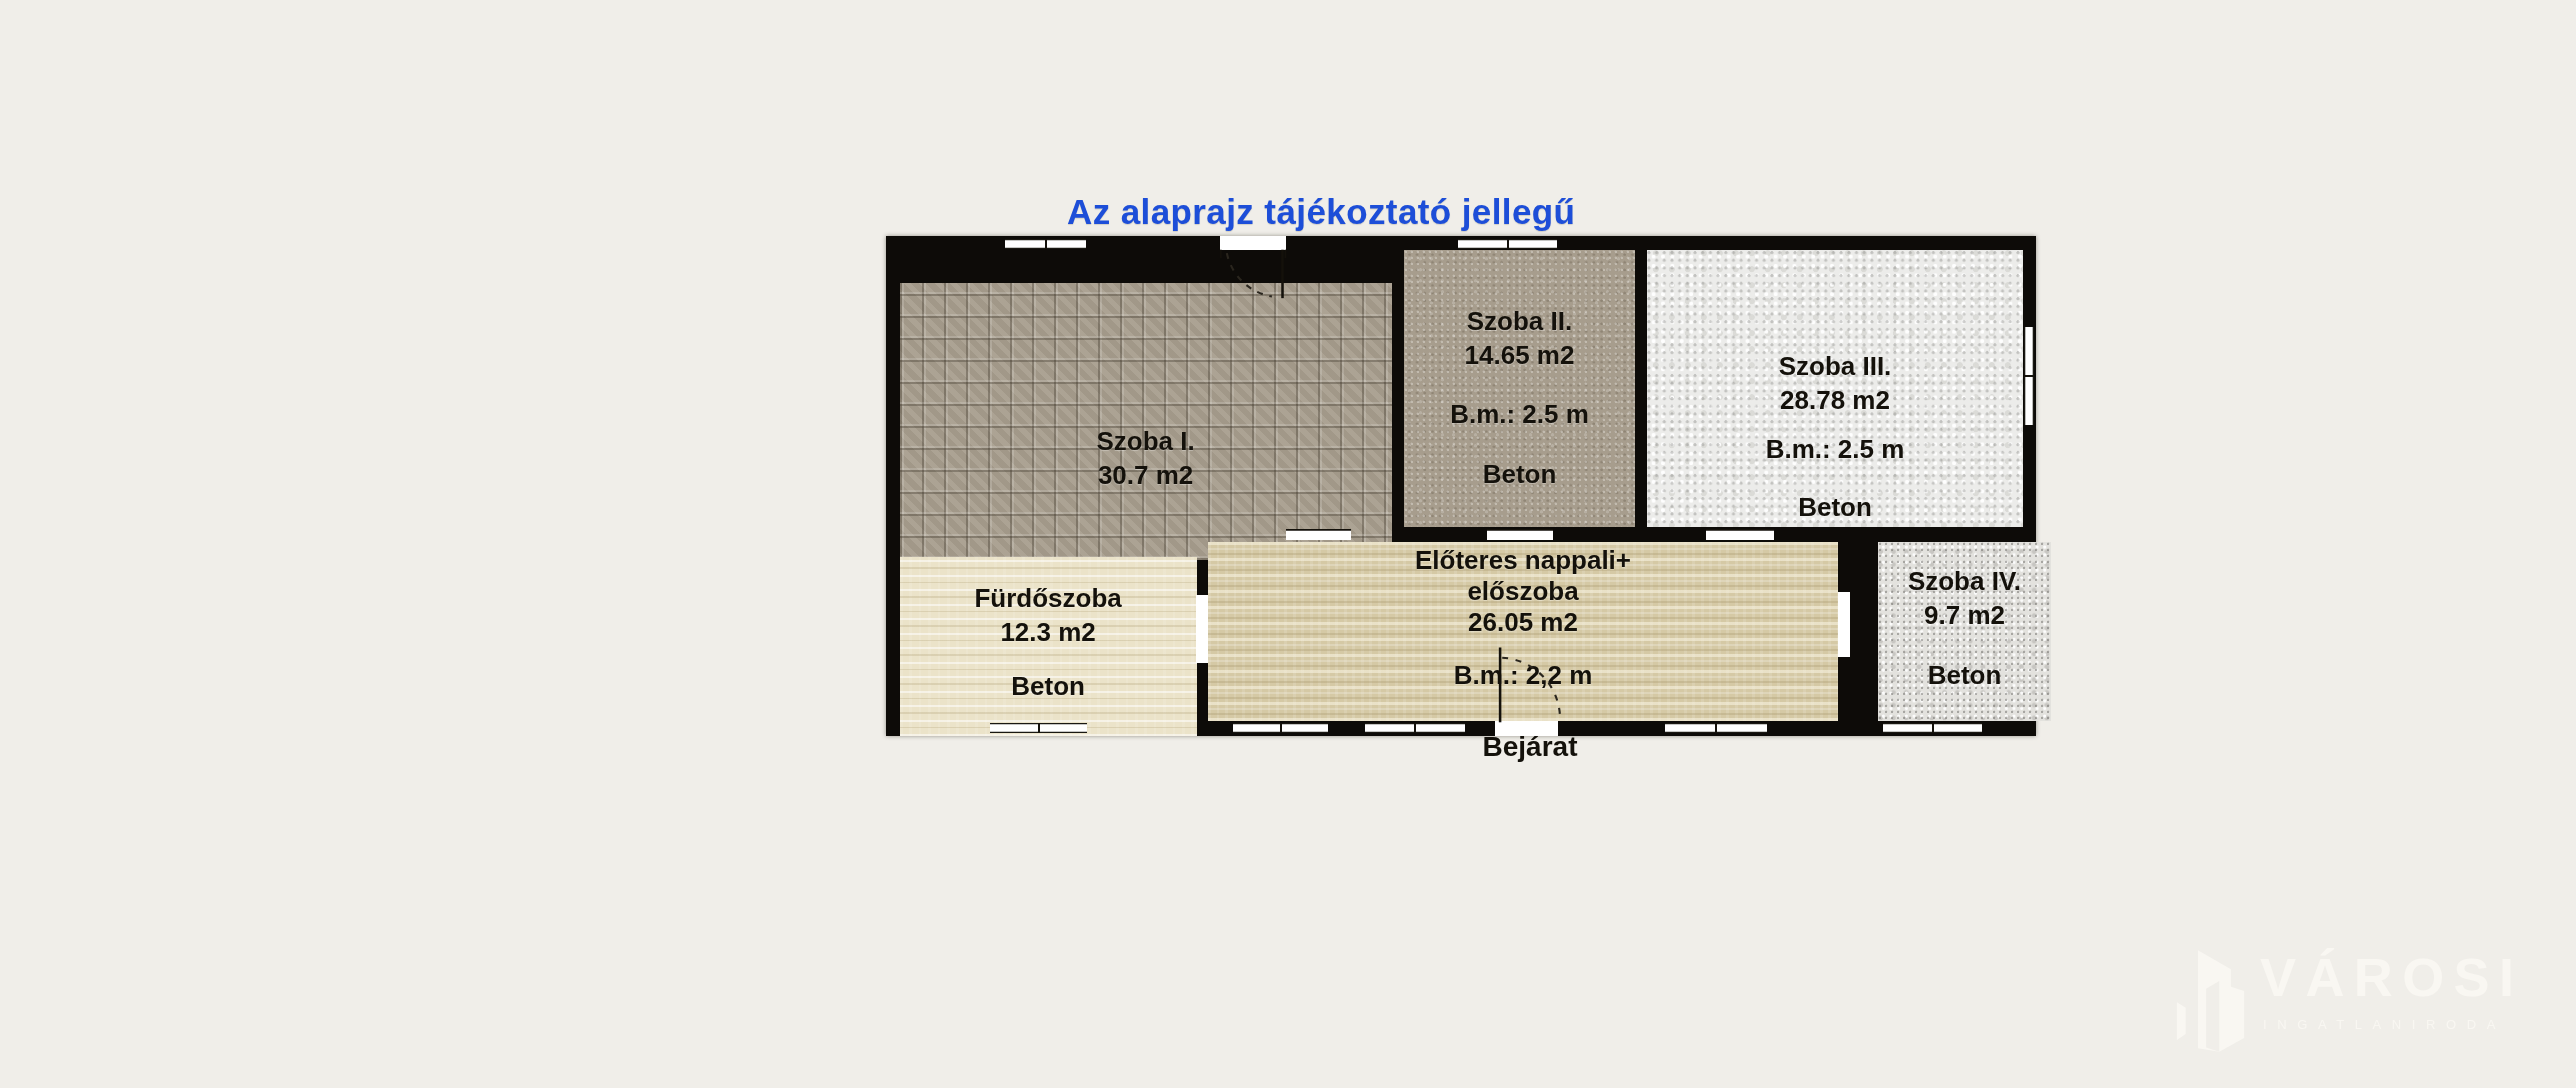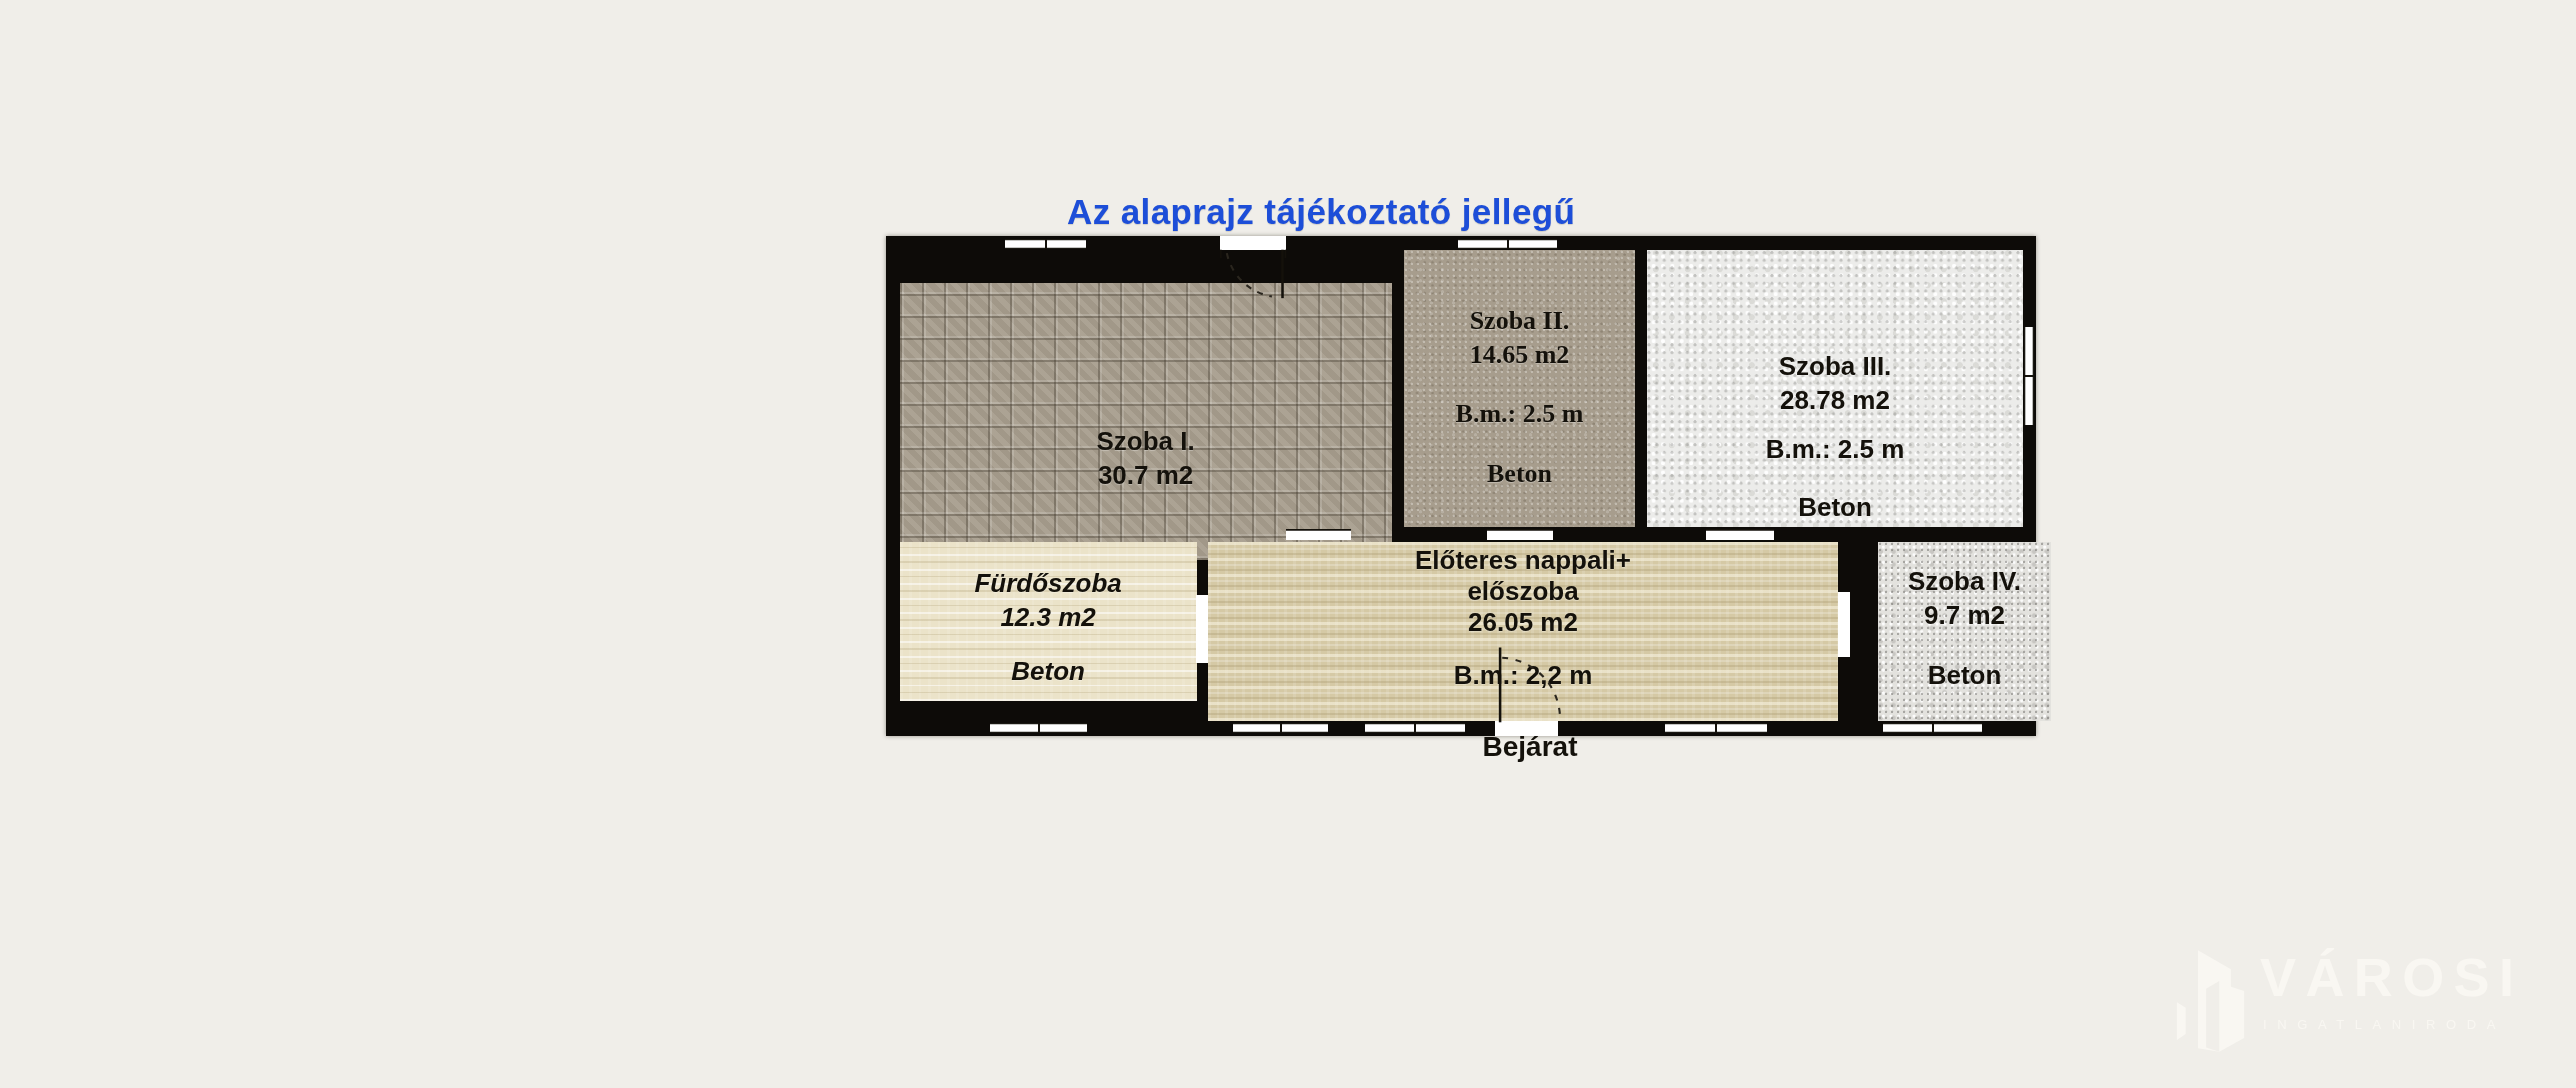--- a/index.html
+++ b/index.html
@@ -125,39 +125,39 @@
 
   <div class="plan">
 
     <div class="room floor-szoba1" style="left:13.6px;top:13.6px;width:492px;height:277px;margin-top:33px;">
       <div class="labels" style="top:141px;">
         <div>Szoba I.</div>
         <div>30.7 m2</div>
       </div>
     </div>
 
-    <div class="room floor-szoba2" style="left:518px;top:13.6px;width:231px;height:277px;font-family:Liberation Serif, serif;">
+    <div class="room floor-szoba2" style="left:518px;top:13.6px;width:231px;height:277px;">
       <div class="labels" style="top:54px;">
         <div>Szoba II.</div>
         <div>14.65 m2</div>
         <div style="margin-top:25.5px;">B.m.: 2.5 m</div>
         <div style="margin-top:25.5px;">Beton</div>
       </div>
     </div>
 
     <div class="room floor-szoba3" style="left:761px;top:13.6px;width:376px;height:277px;">
       <div class="labels" style="top:70px;margin-top:29px;">
         <div>Szoba III.</div>
         <div>28.78 m2</div>
         <div style="margin-top:15.3px;">B.m.: 2.5 m</div>
         <div style="margin-top:24px;">Beton</div>
       </div>
     </div>
 
-    <div class="room floor-furdoszoba" style="left:13.6px;top:306px;width:297px;height:159px;font-style:italic;">
+    <div class="room floor-furdoszoba" style="left:13.6px;top:321px;width:297px;height:179px;">
       <div class="labels" style="top:24px;">
         <div>Fürdőszoba</div>
         <div>12.3 m2</div>
         <div style="margin-top:20.4px;">Beton</div>
       </div>
     </div>
 
     <div class="room floor-eloter" style="left:322px;top:306px;width:630px;height:179px;">
       <div class="labels" style="top:3.4px;">
         <div style="line-height:31px;">Előteres nappali+</div>

